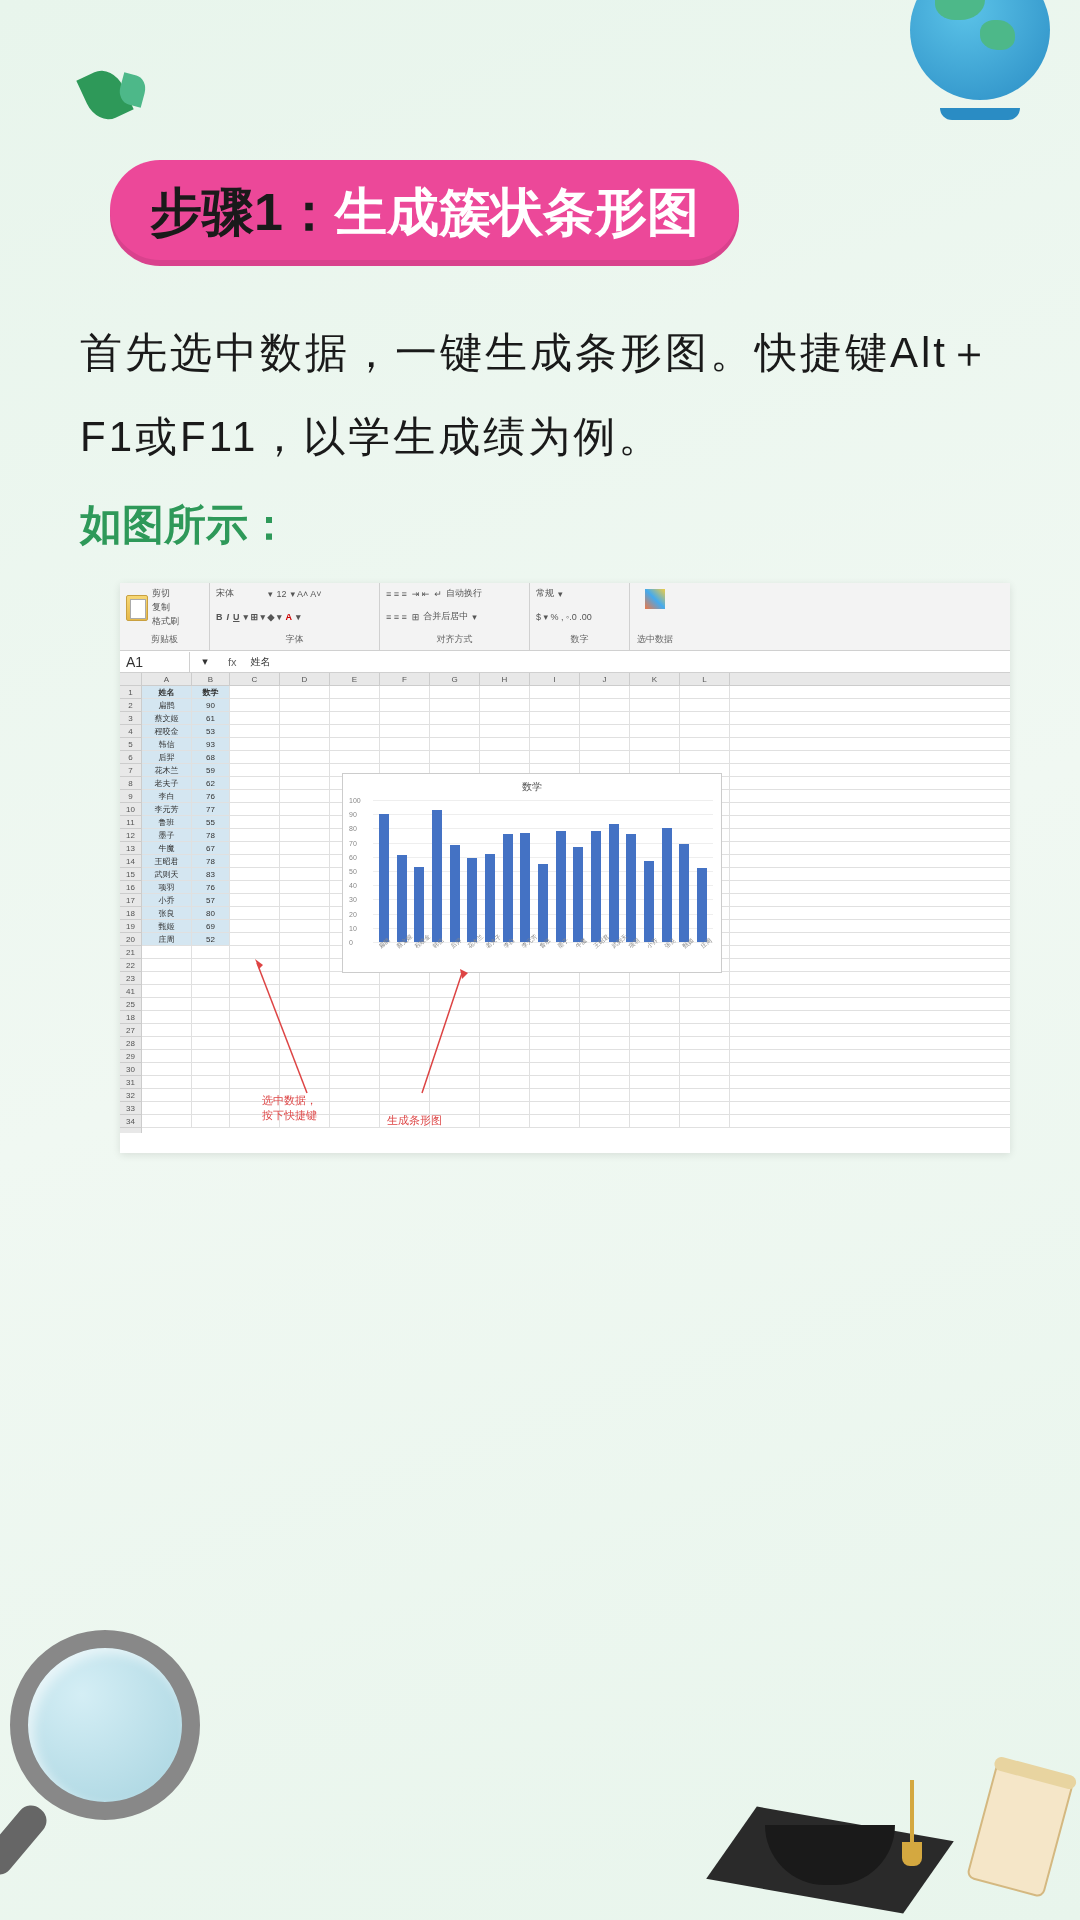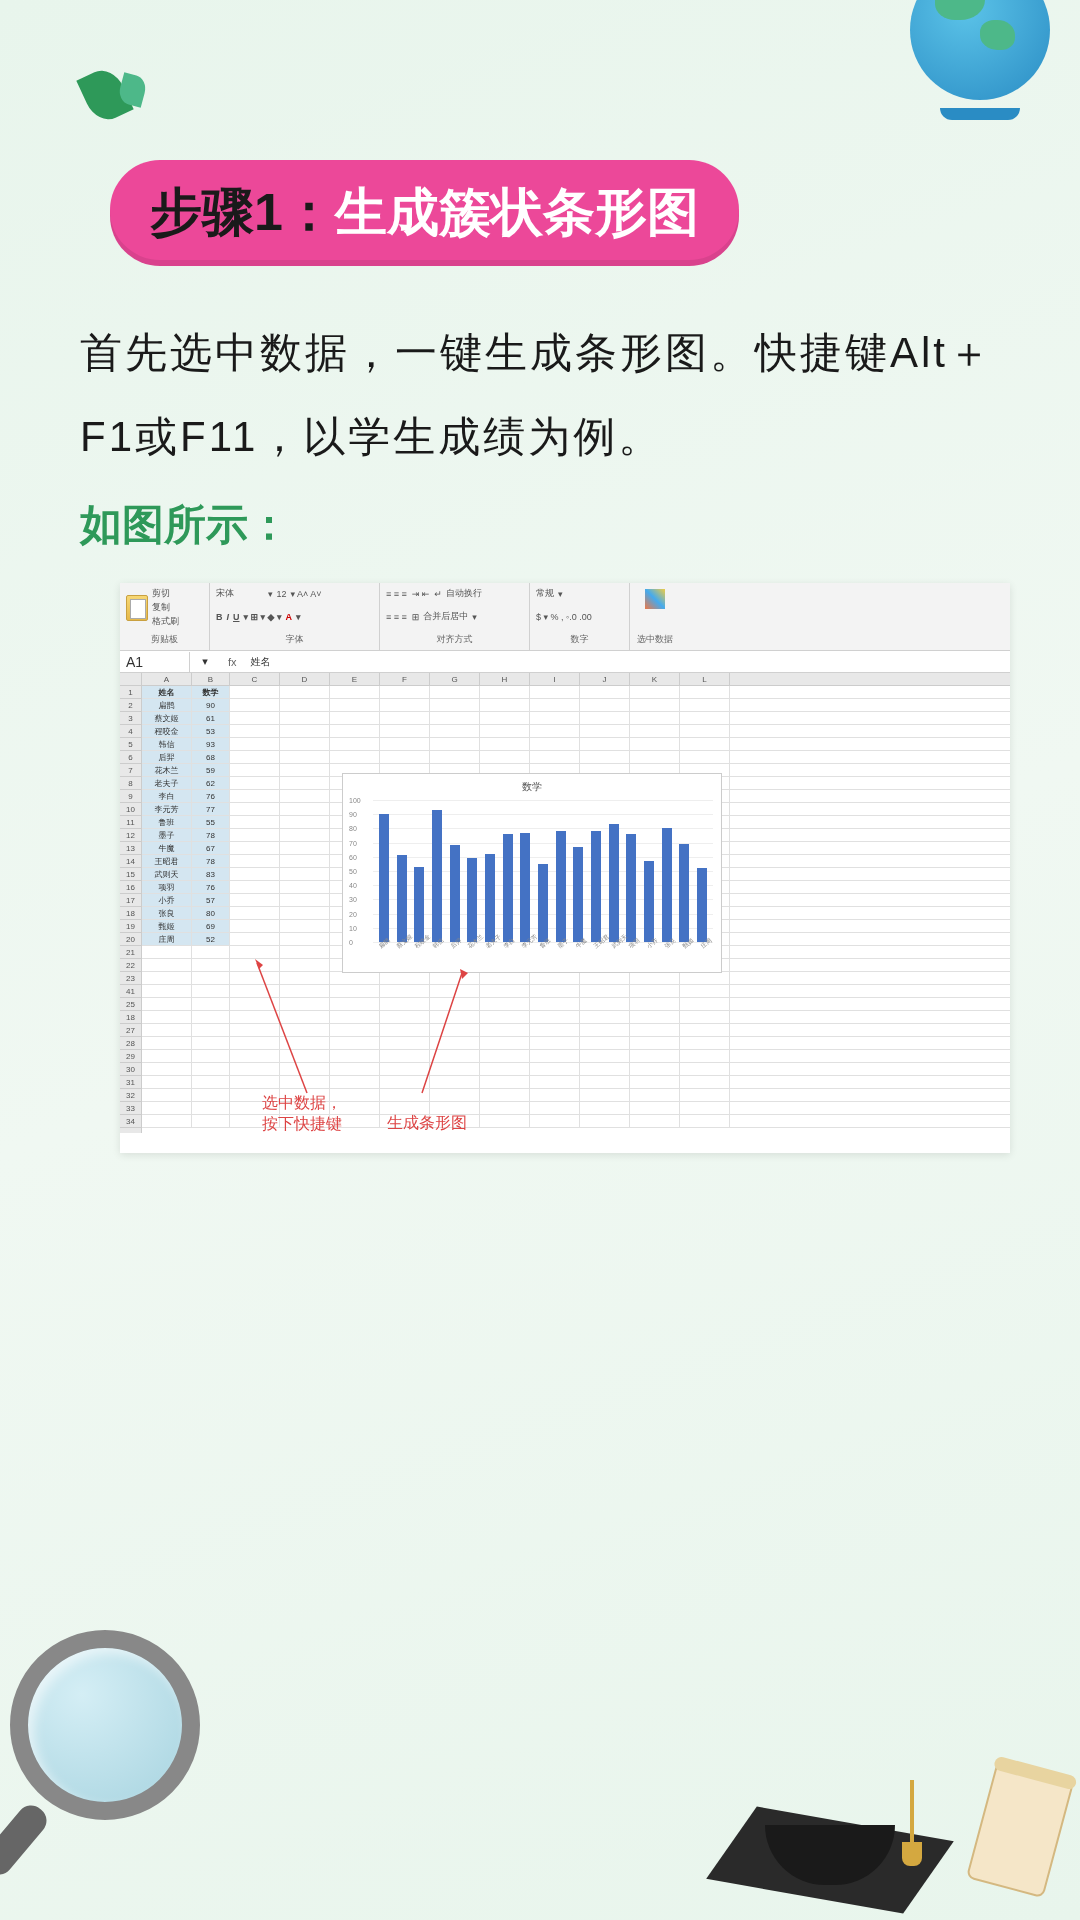--- a/index.html
+++ b/index.html
@@ -105,21 +105,21 @@
 .chart-title{text-align:center;font-size:10px;padding:6px 0;color:#555;}
 .chart-plot{position:absolute;left:30px;right:8px;top:26px;bottom:30px;}
 .ytick{position:absolute;left:-24px;font-size:7px;color:#888;transform:translateY(-50%);}
 .gridline{position:absolute;left:0;right:0;height:1px;background:#eee;}
 .bars{position:absolute;inset:0;display:flex;align-items:flex-end;justify-content:space-around;padding:0 2px;}
 .bar{width:10px;background:#4472c4;}
 .xlabels{position:absolute;left:30px;right:8px;bottom:2px;height:26px;display:flex;justify-content:space-around;}
 .xlabels span{font-size:6px;color:#888;transform:rotate(-40deg);transform-origin:top left;white-space:nowrap;width:10px;}
 .arrow{stroke:#d44;stroke-width:1.5;fill:none;}
 .arrowhead{fill:#d44;}
-.anno{position:absolute;color:#d44;font-size:16px;text-align:left;}
+.anno{position:absolute;color:#d44;font-size:11px;text-align:left;}
 .magnifier{
   position:absolute;bottom:40px;left:-30px;width:260px;height:260px;
 }
 .mag-glass{width:190px;height:190px;border-radius:50%;border:18px solid #888;background:radial-gradient(circle at 35% 30%,#d4eef5,#a8d4e0);position:absolute;top:10px;left:40px;box-shadow:inset 6px 6px 12px rgba(255,255,255,0.6);}
 .mag-handle{width:30px;height:80px;background:#666;border-radius:14px;position:absolute;bottom:0;left:30px;transform:rotate(40deg);}
 .gradcap{position:absolute;bottom:10px;right:110px;width:260px;height:180px;}
 .cap-board{width:200px;height:200px;background:#2a2a2a;transform:rotate(10deg) skew(-25deg,0) scaleY(0.4);position:absolute;top:30px;left:20px;}
 .cap-base{width:130px;height:60px;background:#1a1a1a;border-radius:0 0 60px 60px;position:absolute;top:95px;left:55px;}
 .tassel{position:absolute;top:50px;left:200px;width:4px;height:70px;background:#d4a840;}
 .tassel::after{content:'';position:absolute;bottom:-16px;left:-8px;width:20px;height:24px;background:#d4a840;border-radius:0 0 8px 8px;}

